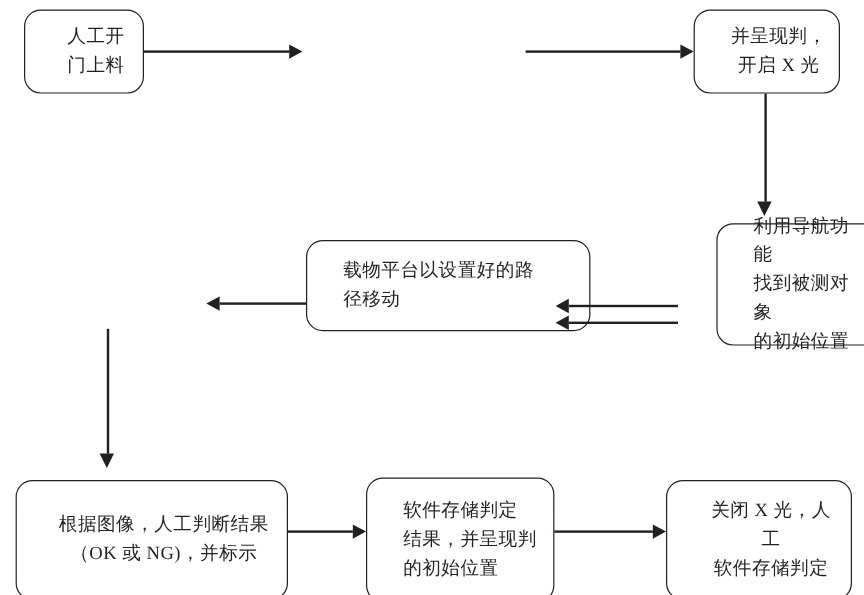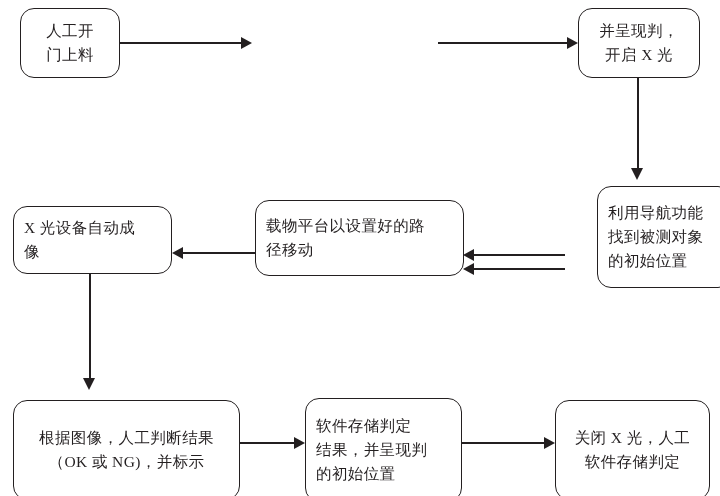--- a/index.html
+++ b/index.html
@@ -18,20 +18,21 @@
   .node {
     position: absolute;
     box-sizing: border-box;
     border: 1.6px solid #231f20;
     border-radius: 14px;
     background: #ffffff;
     display: flex;
     align-items: center;
     justify-content: flex-start;
     color: #231f20;
+    padding-left: 20px;
   }
   .node .txt {
     width: 100%;
     padding: 0 10px;
     font-size: 15.5px;
     line-height: 1.55;
     letter-spacing: 0.4px;
     text-align: left;
     white-space: pre-line;
   }
@@ -84,26 +85,22 @@
 
   <div class="hline" style="left:120px; top:42px; width:121px;"></div>
   <div class="head right" style="left:241px; top:37px;"></div>
 
   <div class="hline" style="left:438px; top:42px; width:129px;"></div>
   <div class="head right" style="left:567px; top:37px;"></div>
 
   <div class="vline" style="left:637px; top:78px; height:90px;"></div>
   <div class="head down" style="left:631px; top:168px;"></div>
 
-  <div class="node" style="left:13px; top:206px; width:159px; height:68px;">
-    <div class="txt">X 光设备自动成
-像</div>
-  </div>
 
-  <div class="node" style="left:255px; top:200px; width:209px; height:76px;">
+  <div class="node" style="left:255px; top:200px; width:237px; height:76px;">
     <div class="txt">载物平台以设置好的路
 径移动</div>
   </div>
 
   <div class="node" style="left:565px; top:186px; width:135px; height:102px;margin-left:32px;">
     <div class="txt">利用导航功能
 找到被测对象
 的初始位置</div>
   </div>
 

